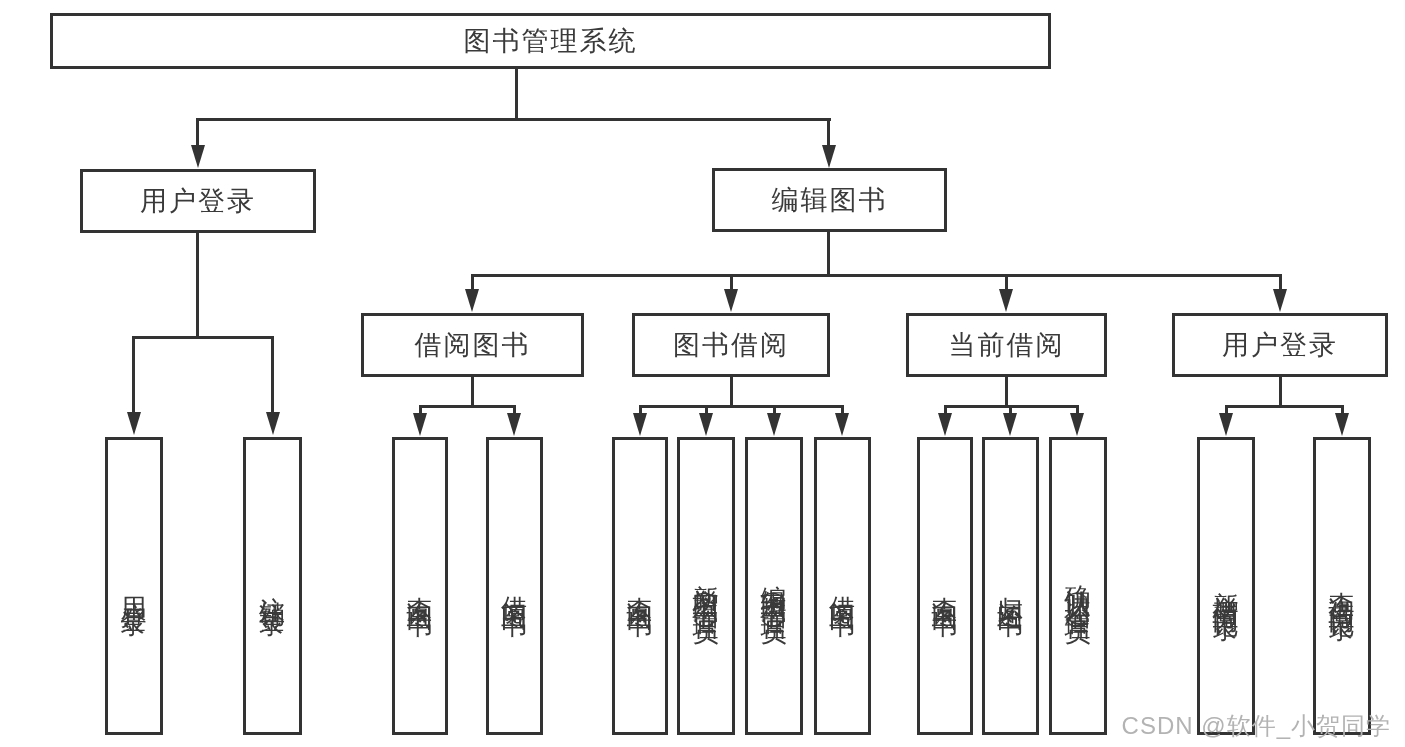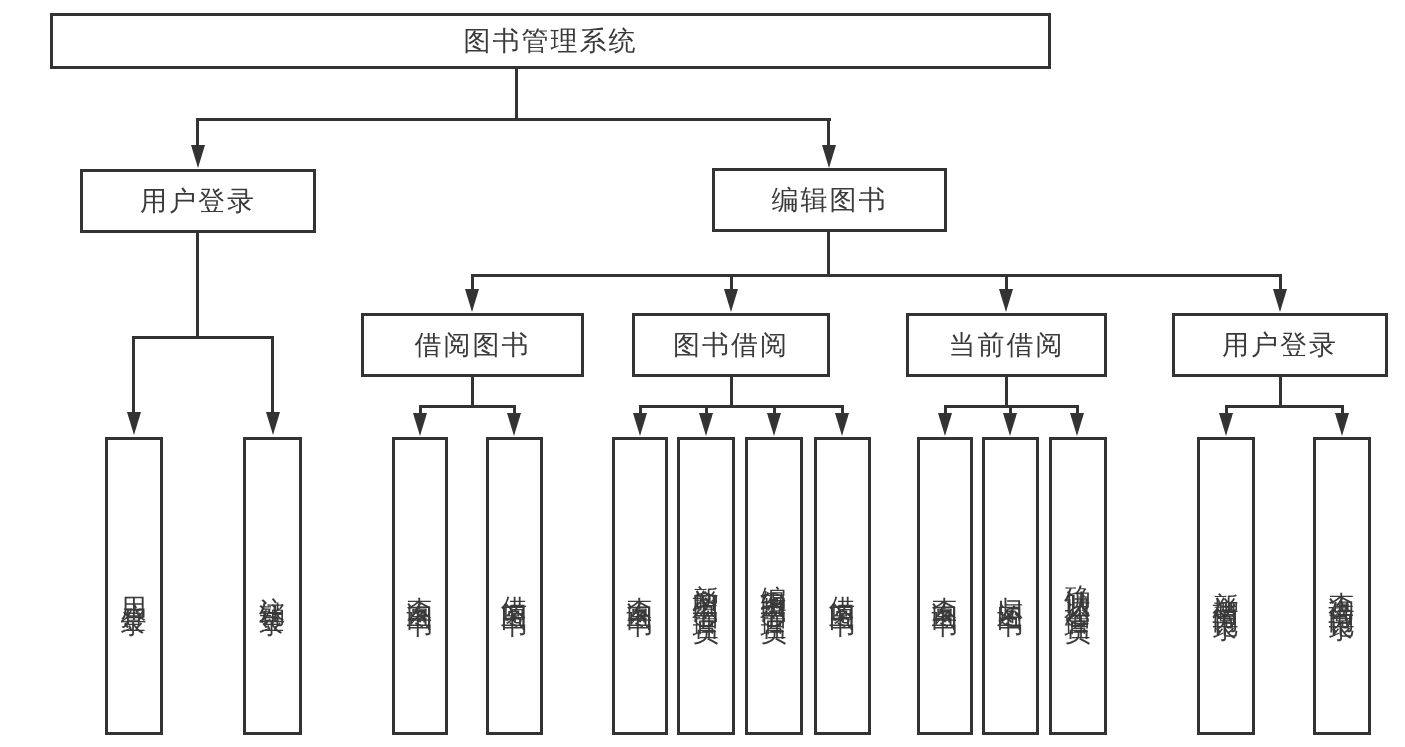--- a/index.html
+++ b/index.html
@@ -173,14 +173,15 @@
     <span>确认归还（管理员）</span>
   </div>
 
   <div class="box leaf" style="left:1197px; top:437px; width:58px; height:298px;">
     <span>新增借阅记录</span>
   </div>
   <div class="box leaf" style="left:1313px; top:437px; width:58px; height:298px;">
     <span>查询借阅记录</span>
   </div>
 
+  <div class="watermark">CSDN @软件_小贺同学</div>
 
 </div>
 
 </body></html>

